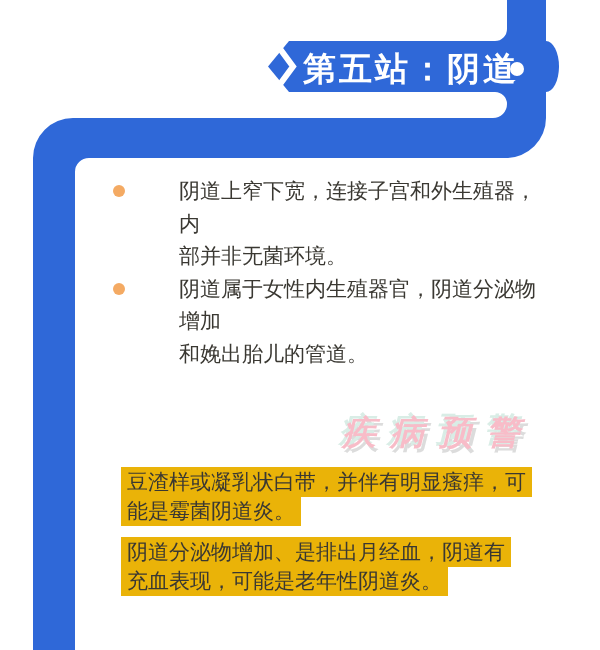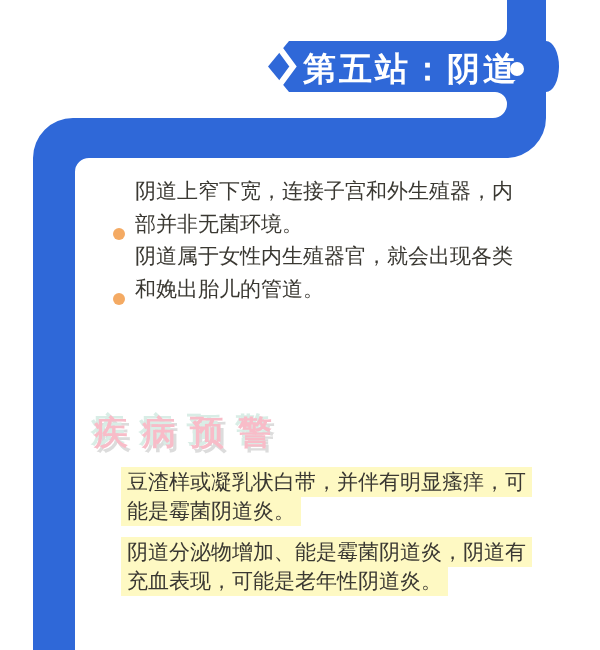--- a/index.html
+++ b/index.html
@@ -15,43 +15,44 @@
   .banner-title{
     position:absolute;left:303px;top:55px;
     font-size:33px;line-height:28px;font-weight:700;
     color:#ffffff;letter-spacing:3px;white-space:nowrap;
   }
   
   .facts{
     position:absolute;left:113px;top:175px;width:440px;
     font-size:21px;line-height:32.5px;color:#3a3832;
   }
-  .fact{display:flex;align-items:flex-end;}
+  .fact{display:flex;align-items:flex-start;gap:44px;}
   .fact .dot{
     flex:none;width:12px;height:12px;border-radius:50%;
     background:#f4aa63;margin:10px 10px 0 0;
   }
   .fact p{margin:0;white-space:pre-line;width:418px;}
   
   .warn-title{
     position:absolute;left:94px;top:410px;width:440px;
-    text-align:left;font-size:34px;line-height:44px;font-weight:700;
+    text-align:right;font-size:34px;line-height:44px;font-weight:700;
     letter-spacing:14px;color:#f8bcc8;white-space:nowrap;
     text-shadow:-3px -3px 0 #d9ede6, 3px 4px 0 #dcdcdc;
+    font-style:italic;
   }
   
   .warnings{
     position:absolute;left:121px;top:468px;width:456px;
     font-size:21px;line-height:29px;color:#3a3832;
   }
   .warnings p{margin:0;}
   .warnings p.w1{margin-bottom:12px;}
   .warnings p.w2{margin-bottom:17px;}
   .hl{
-    background:#fef9c3;
+    background:#eab308;
     padding:3px 6px;
     -webkit-box-decoration-break:clone;
     box-decoration-break:clone;
     white-space:pre-line;
   }
 </style>
 </head>
 <body>
 
 <div class="stage">
@@ -88,27 +89,27 @@
   <div class="banner-title">第五站：阴道</div>
 
   <div class="facts">
     <div class="fact">
       <span class="dot"></span>
       <p>阴道上窄下宽，连接子宫和外生殖器，内
 部并非无菌环境。</p>
     </div>
     <div class="fact">
       <span class="dot"></span>
-      <p>阴道属于女性内生殖器官，就会出现各类
+      <p>阴道属于女性内生殖器官，阴道分泌物增加
 和娩出胎儿的管道。</p>
     </div>
   </div>
 
   <div class="warn-title">疾病预警</div>
 
   <div class="warnings">
     <p class="w1"><span class="hl">豆渣样或凝乳状白带，并伴有明显瘙痒，可
 能是霉菌阴道炎。</span></p>
-    <p><span class="hl">阴道分泌物增加、能是霉菌阴道炎，阴道有
+    <p><span class="hl">阴道分泌物增加、是排出月经血，阴道有
 充血表现，可能是老年性阴道炎。</span></p>
   </div>
 
 </div>
 
 </body></html>

